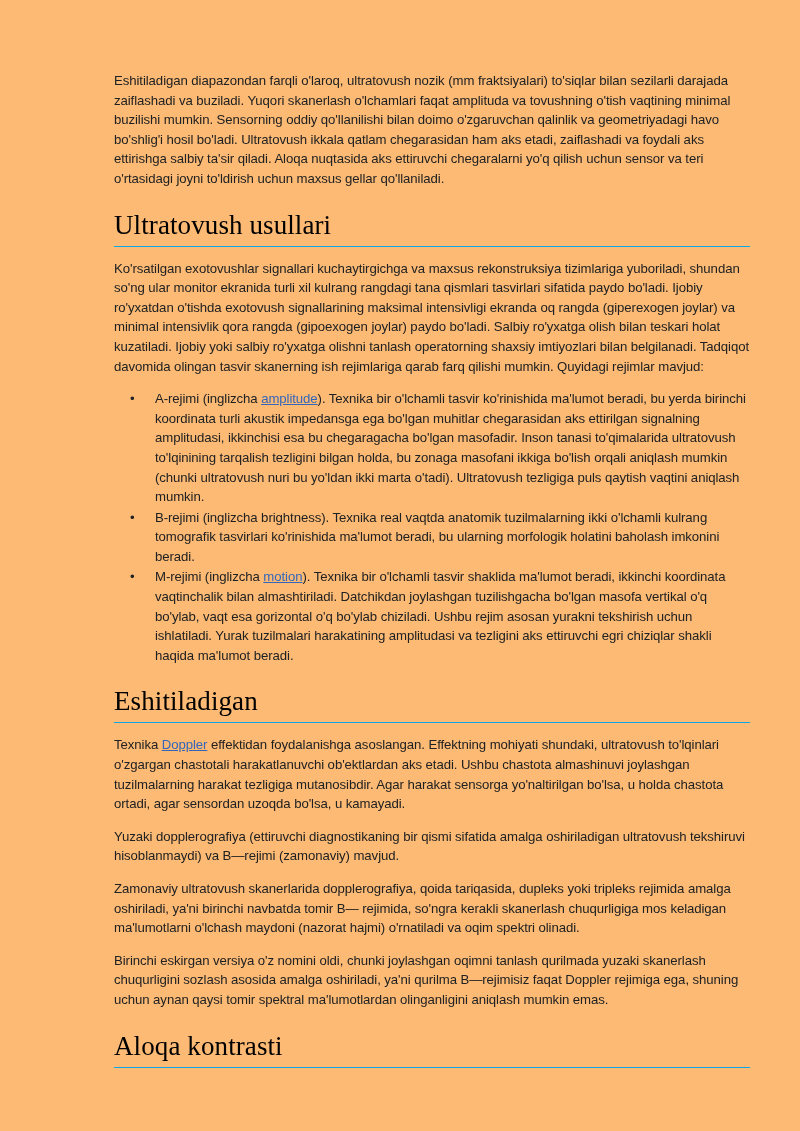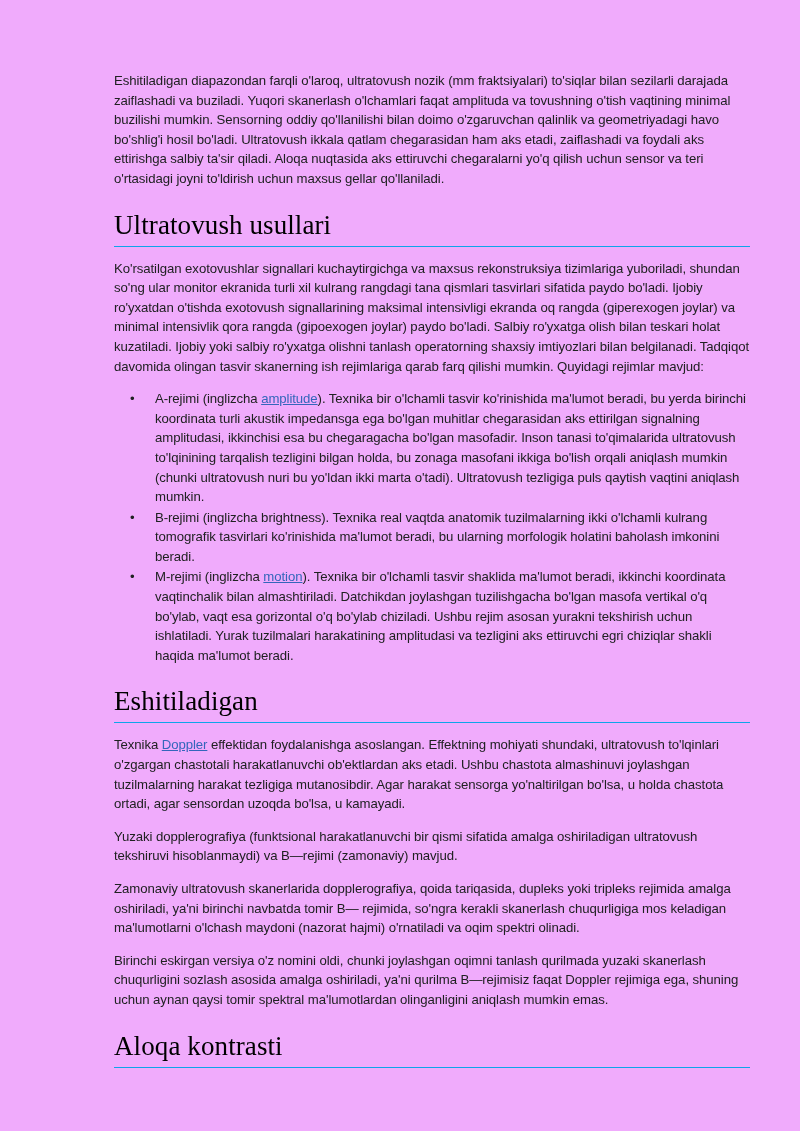--- a/index.html
+++ b/index.html
@@ -11,21 +11,21 @@
     width: 800px;
     height: 1131px;
     font-family: "Liberation Sans", sans-serif;
     color: #202122;
     -webkit-font-smoothing: antialiased;
   }
   .page {
     position: relative;
     width: 800px;
     height: 1131px;
-    background: #f0abfc;
+    background: #fdba74;
     box-sizing: border-box;
   }
   .content {
     position: absolute;
     left: 114px;
     top: 71px;
     width: 636px;
   }
   p.para {
     margin: 0 0 13px 0;
@@ -94,20 +94,20 @@
       <li>
         <span class="bullet">•</span><span>B-rejimi (inglizcha brightness). Texnika real vaqtda anatomik tuzilmalarning ikki o'lchamli kulrang tomografik tasvirlari ko'rinishida ma'lumot beradi, bu ularning morfologik holatini baholash imkonini beradi.</span>
       </li>
       <li>
         <span class="bullet">•</span><span>M-rejimi (inglizcha </span><a class="wikilink" href="#">motion</a><span>). Texnika bir o'lchamli tasvir shaklida ma'lumot beradi, ikkinchi koordinata vaqtinchalik bilan almashtiriladi. Datchikdan joylashgan tuzilishgacha bo'lgan masofa vertikal o'q bo'ylab, vaqt esa gorizontal o'q bo'ylab chiziladi. Ushbu rejim asosan yurakni tekshirish uchun ishlatiladi. Yurak tuzilmalari harakatining amplitudasi va tezligini aks ettiruvchi egri chiziqlar shakli haqida ma'lumot beradi.</span>
       </li>
     </ul>
 
     <h2 class="section-heading">Eshitiladigan</h2>
     <p class="para"><span>Texnika </span><a class="wikilink" href="#">Doppler</a><span> effektidan foydalanishga asoslangan. Effektning mohiyati shundaki, ultratovush to'lqinlari o'zgargan chastotali harakatlanuvchi ob'ektlardan aks etadi. Ushbu chastota almashinuvi joylashgan tuzilmalarning harakat tezligiga mutanosibdir. Agar harakat sensorga yo'naltirilgan bo'lsa, u holda chastota ortadi, agar sensordan uzoqda bo'lsa, u kamayadi.</span></p>
-    <p class="para">Yuzaki dopplerografiya (funktsional harakatlanuvchi bir qismi sifatida amalga oshiriladigan ultratovush tekshiruvi hisoblanmaydi) va B—rejimi (zamonaviy) mavjud.</p>
+    <p class="para">Yuzaki dopplerografiya (ettiruvchi diagnostikaning bir qismi sifatida amalga oshiriladigan ultratovush tekshiruvi hisoblanmaydi) va B—rejimi (zamonaviy) mavjud.</p>
     <p class="para">Zamonaviy ultratovush skanerlarida dopplerografiya, qoida tariqasida, dupleks yoki tripleks rejimida amalga oshiriladi, ya'ni birinchi navbatda tomir B— rejimida, so'ngra kerakli skanerlash chuqurligiga mos keladigan ma'lumotlarni o'lchash maydoni (nazorat hajmi) o'rnatiladi va oqim spektri olinadi.</p>
     <p class="para">Birinchi eskirgan versiya o'z nomini oldi, chunki joylashgan oqimni tanlash qurilmada yuzaki skanerlash chuqurligini sozlash asosida amalga oshiriladi, ya'ni qurilma B—rejimisiz faqat Doppler rejimiga ega, shuning uchun aynan qaysi tomir spektral ma'lumotlardan olinganligini aniqlash mumkin emas.</p>
 
     <h2 class="section-heading">Aloqa kontrasti</h2>
 
   </div>
 </div>
 
 </body></html>

